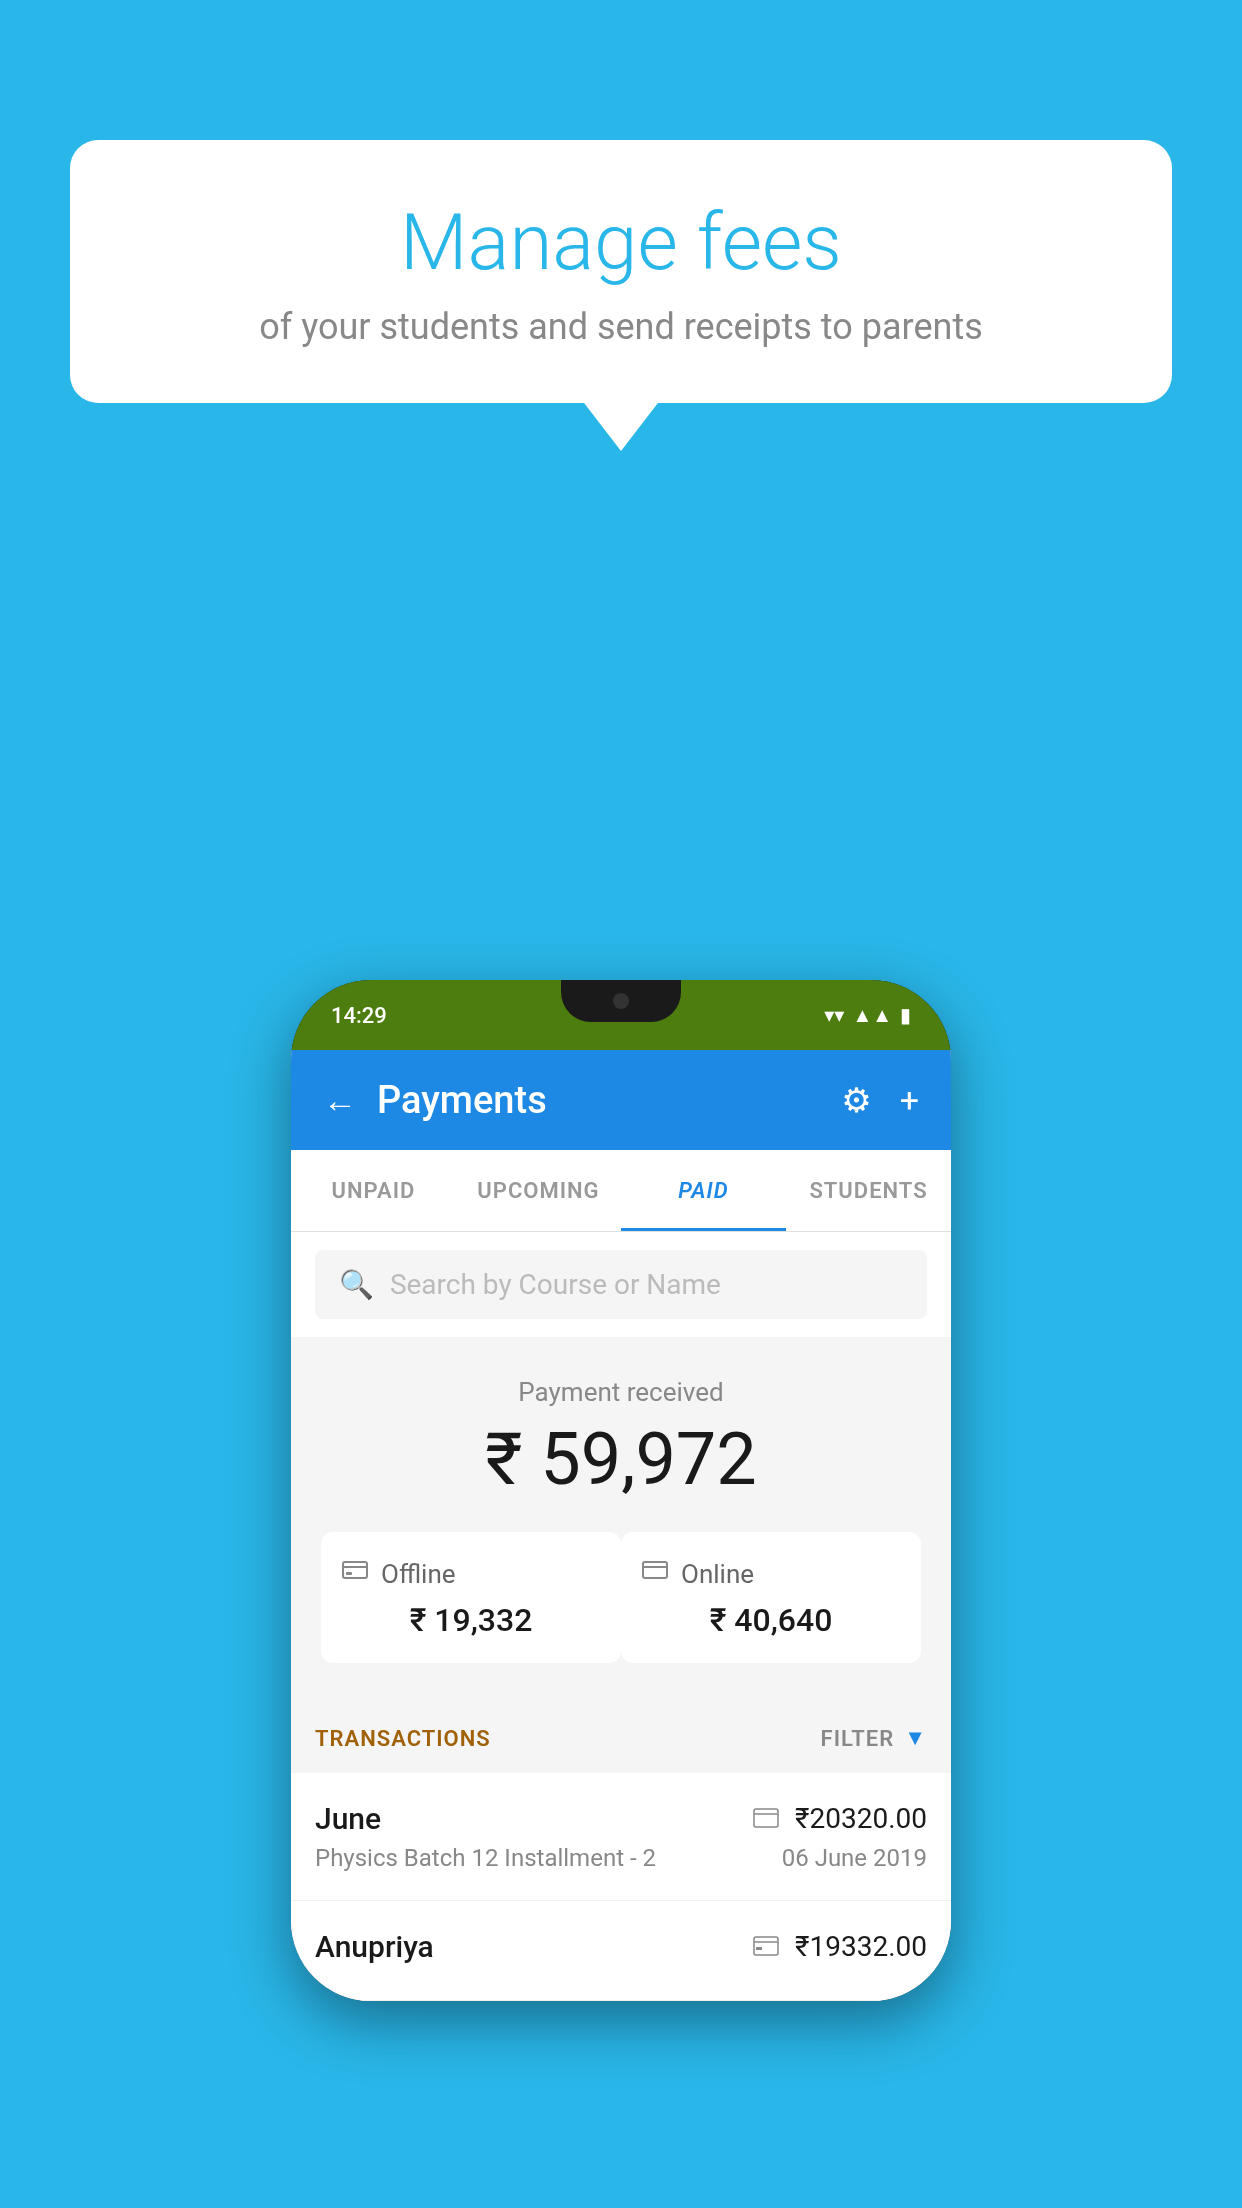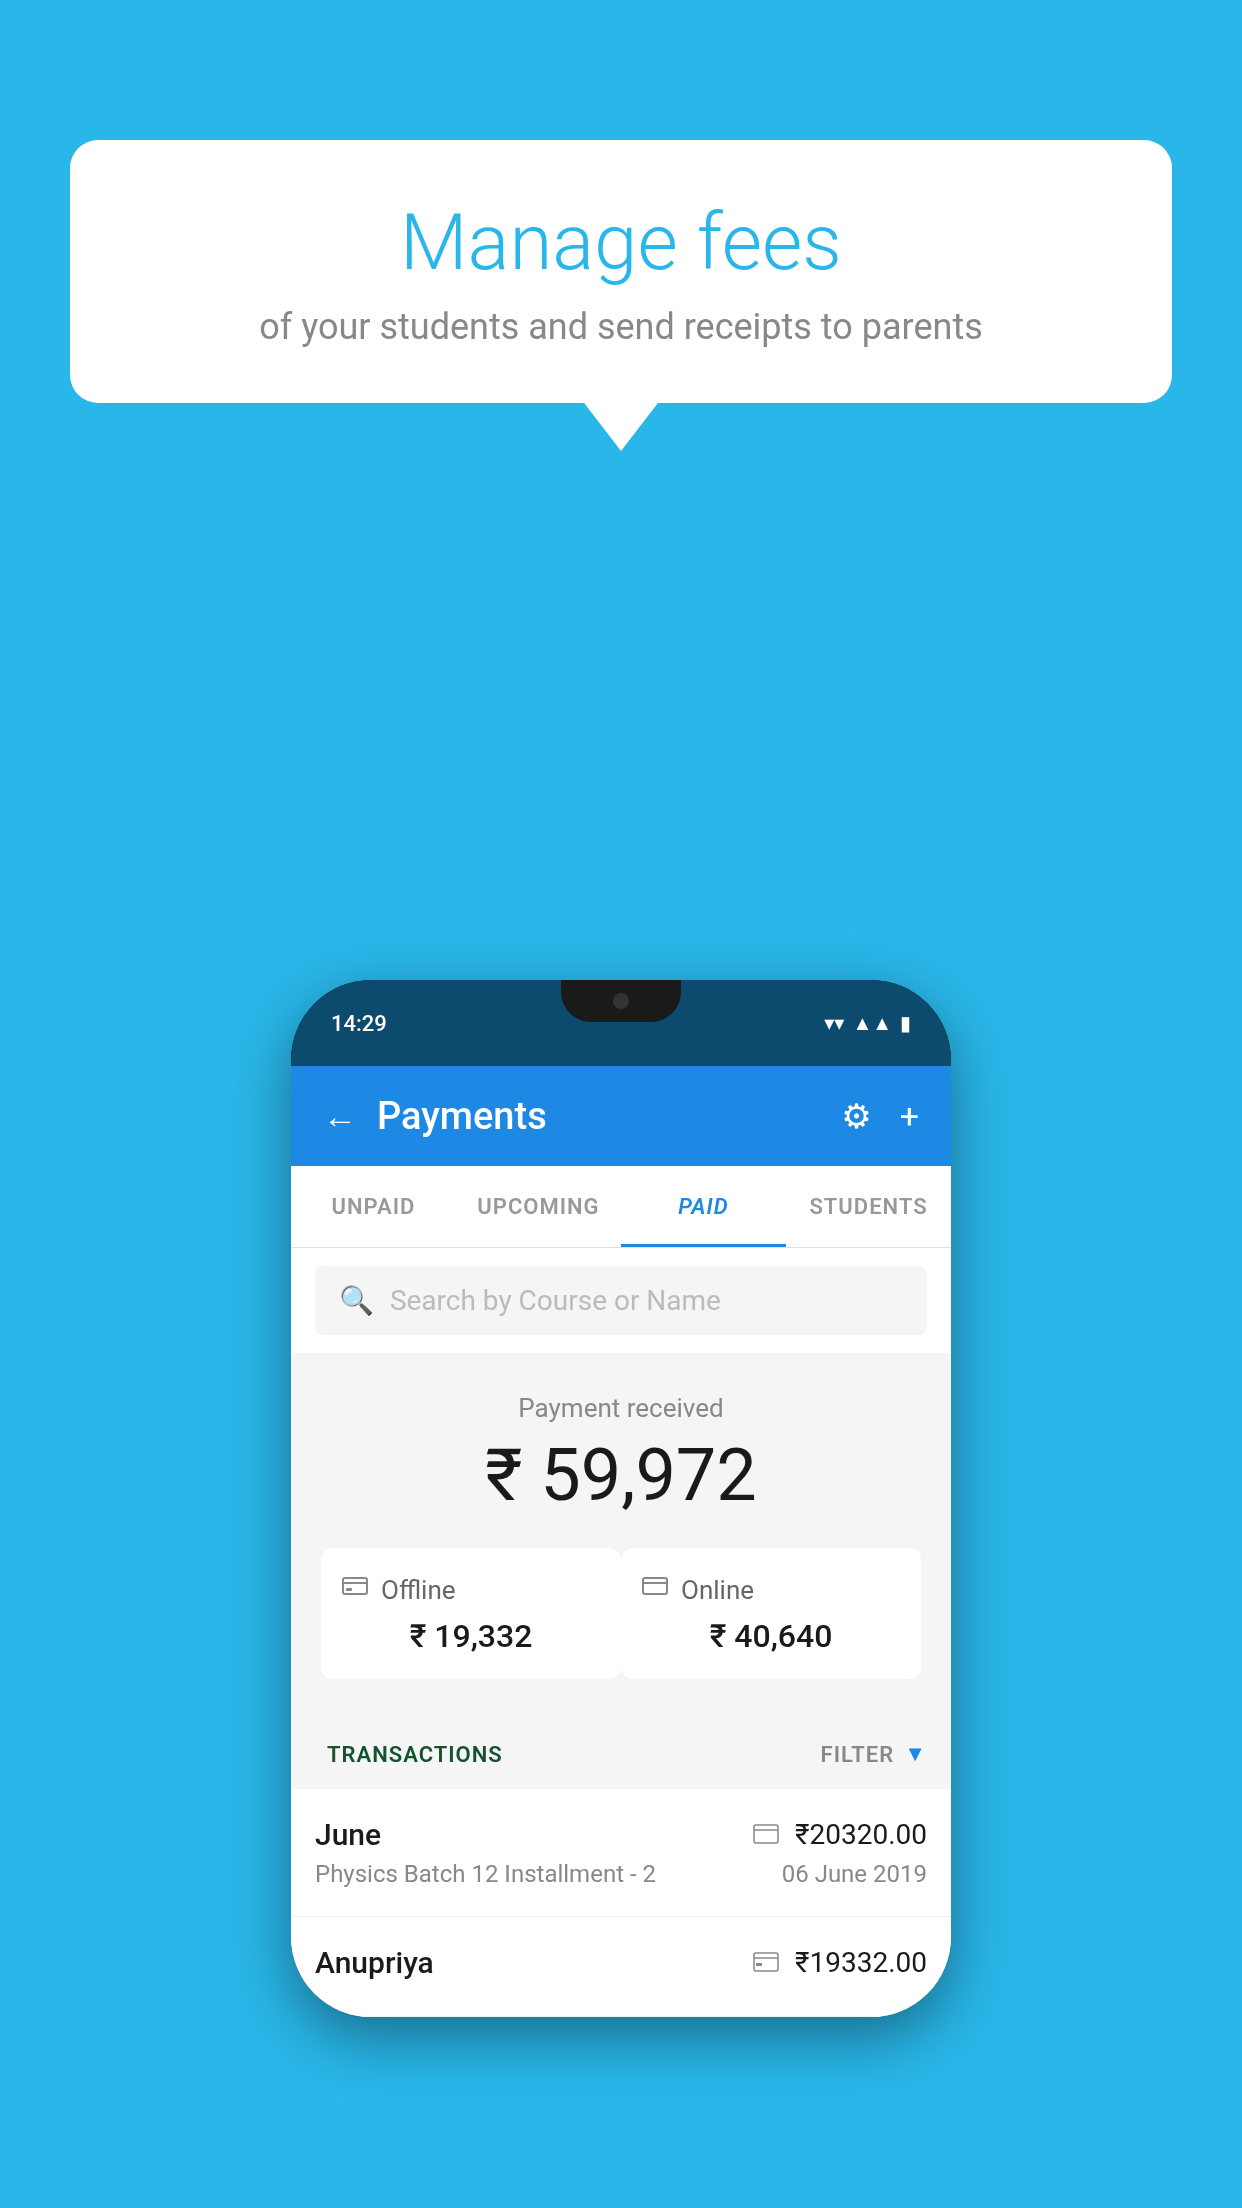--- a/index.html
+++ b/index.html
@@ -57,22 +57,22 @@
       width: 660px;
       background: #1a1a1a;
       border-radius: 80px;
       padding: 0;
       box-shadow: 0 20px 60px rgba(0,0,0,0.4);
       overflow: hidden;
     }
 
     
     .phone-top {
-      background: #0c4a6e;
-      height: 86px;
+      background: #4d7c0f;
+      height: 70px;
       position: relative;
       display: flex;
       align-items: center;
       justify-content: space-between;
       padding: 0 40px;
       border-radius: 80px 80px 0 0;
       gap: 44px;
     }
     .phone-time {
       color: white;
@@ -257,24 +257,23 @@
     
     .transactions-header {
       background: #f5f5f5;
       display: flex;
       justify-content: space-between;
       align-items: center;
       padding: 22px 24px;
     }
     .transactions-label {
       font-size: 22px;
-      color: #14532d;
+      color: #a16207;
       font-weight: 600;
       letter-spacing: 1px;
-      margin-left: 12px;
     }
     .filter-btn {
       display: flex;
       align-items: center;
       gap: 10px;
       font-size: 22px;
       color: #888;
       font-weight: 600;
       letter-spacing: 1px;
     }

